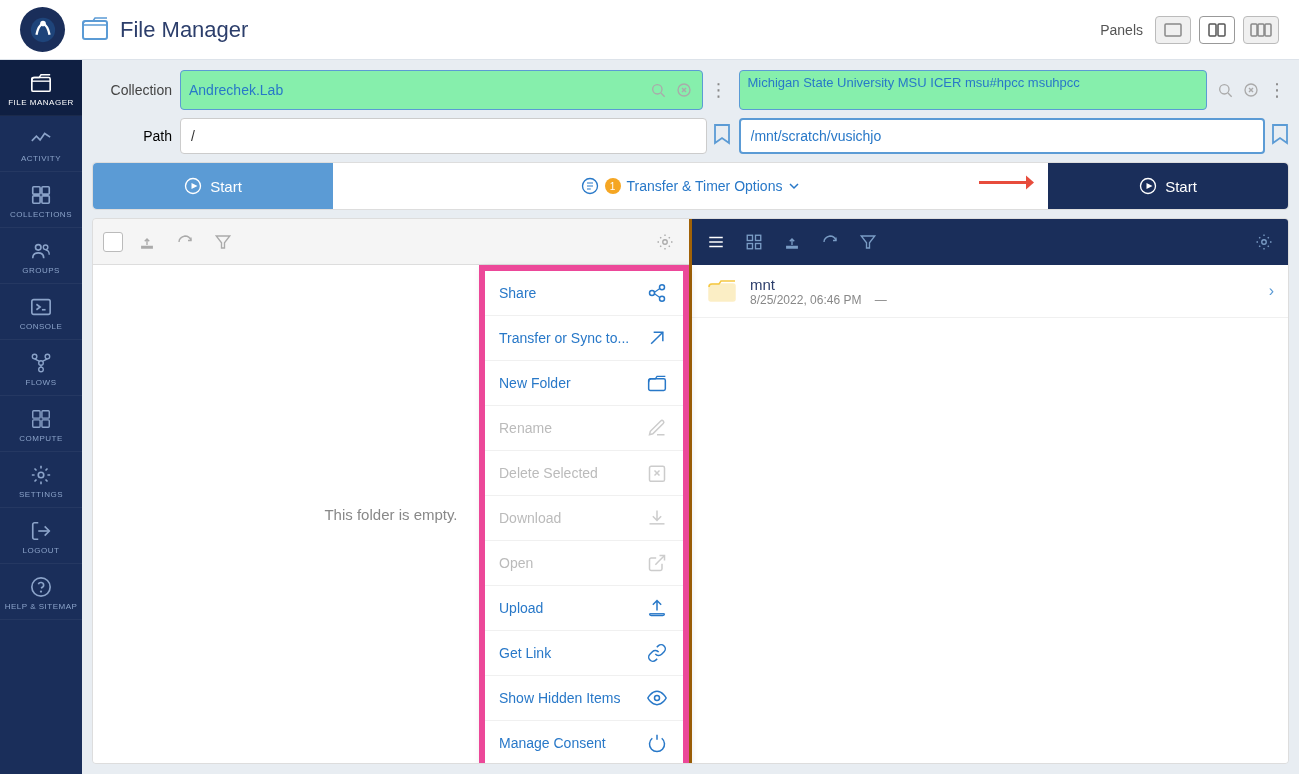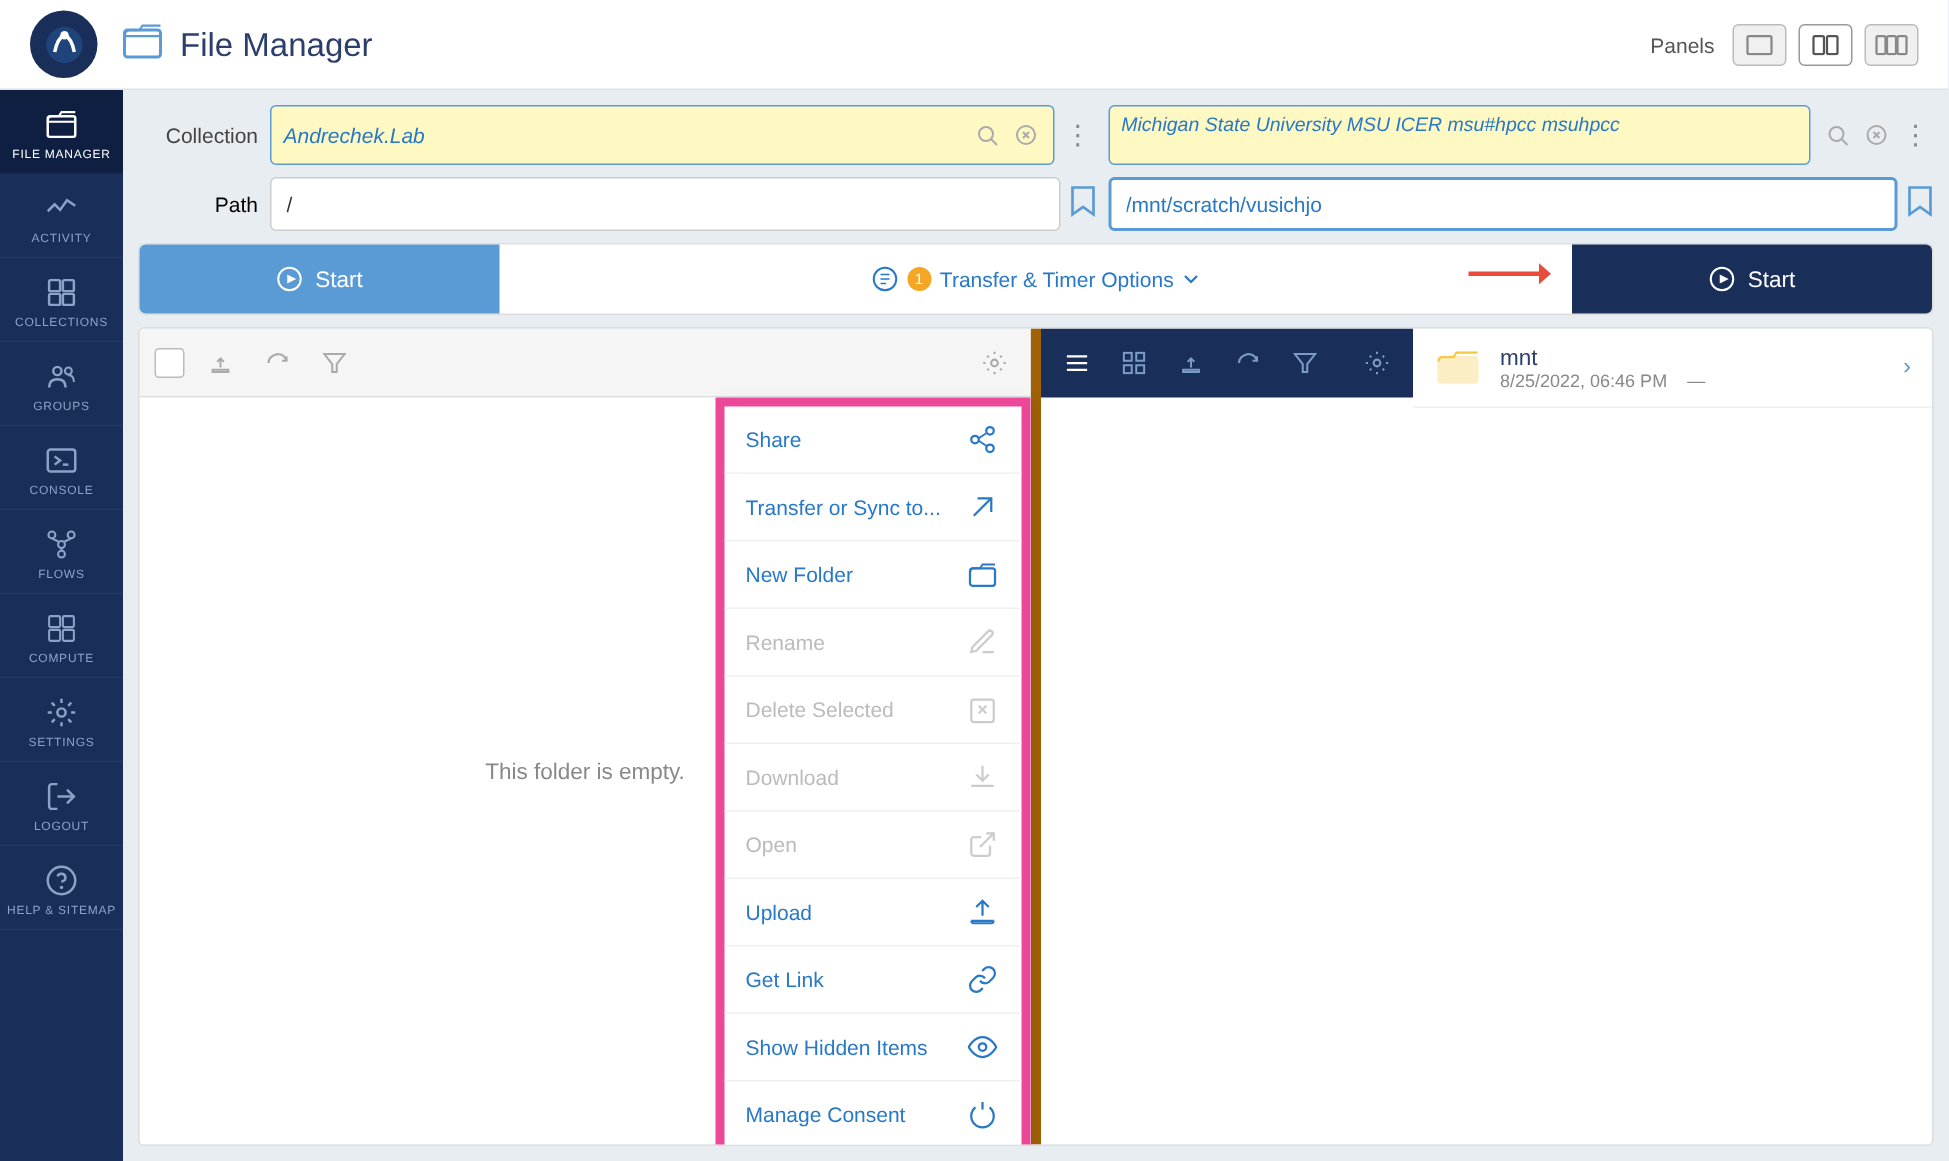--- a/index.html
+++ b/index.html
@@ -123,26 +123,25 @@
     }
     .collection-panels {
       display: flex;
       flex: 1;
       gap: 8px;
     }
     .collection-input-wrap {
       flex: 1;
       border: 1.5px solid #5b9bd5;
       border-radius: 4px;
-      background: #fef9c3;
+      background: #86efac;
       display: flex;
       align-items: center;
       padding: 4px 8px;
       min-height: 40px;
-      font-style: italic;
     }
     .collection-input-text {
       flex: 1;
       font-size: 14px;
       color: #2878c8;
       font-weight: 500;
     }
     .ci-icons {
       display: flex; align-items: center; gap: 6px;
     }
@@ -353,22 +352,22 @@
       display: flex; align-items: center; justify-content: center;
       color: #2878c8;
     }
     .ctx-item.disabled .ctx-icon { color: #ccc; }
 
     
     .right-panel {
       flex: 1;
       background: #fff;
       display: flex;
-      flex-direction: row;
-      border-left: 7px solid #a16207;
+      flex-direction: column;
+      border-left: 3px solid #a16207;
     }
     .right-panel-toolbar {
       background: #1a2e5a;
       height: 46px;
       display: flex;
       align-items: center;
       padding: 0 10px;
       gap: 10px;
     }
     .right-toolbar-icon {

